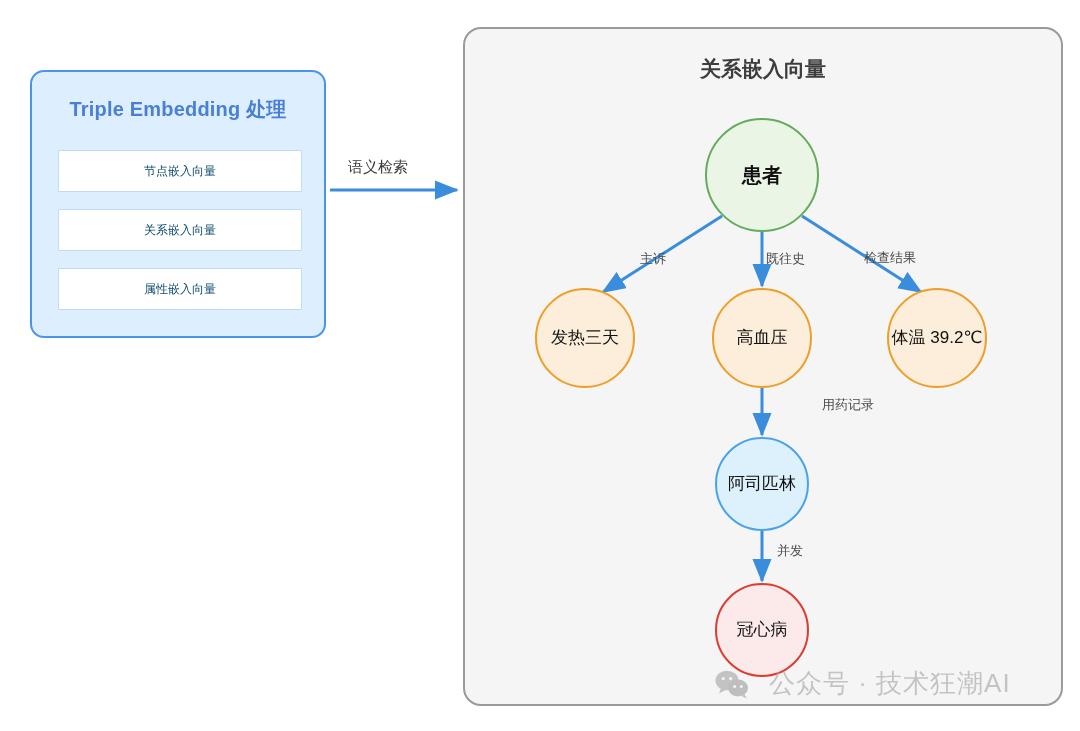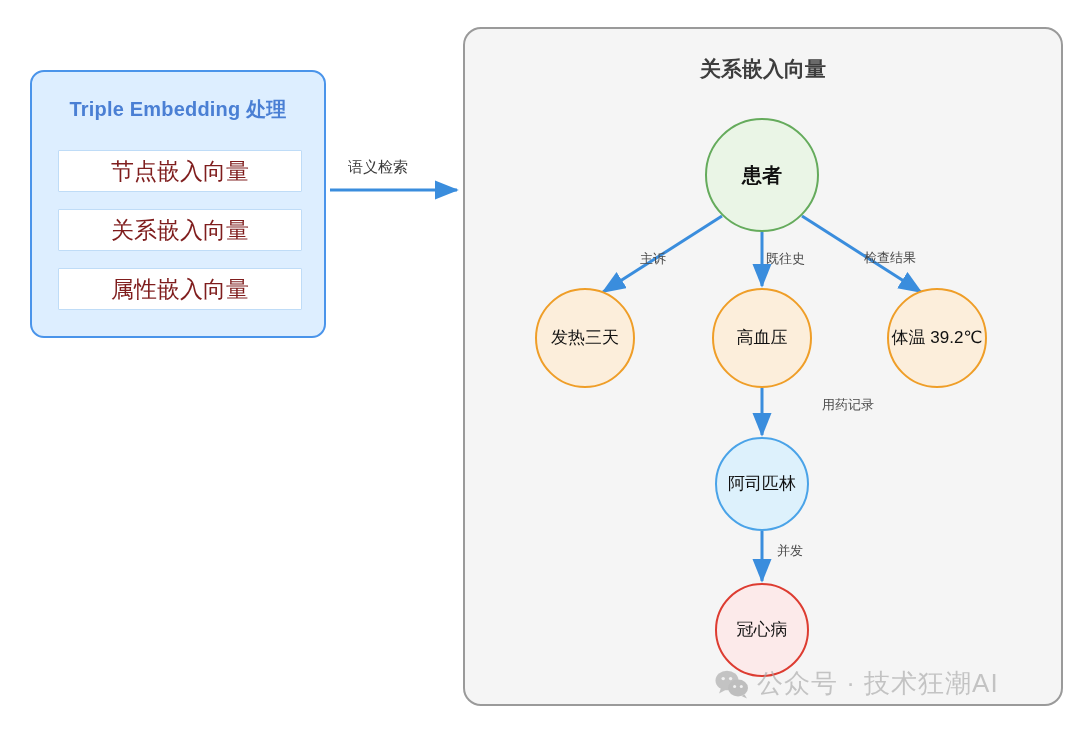--- a/index.html
+++ b/index.html
@@ -44,22 +44,22 @@
     left: 26px;
     width: 244px;
     height: 42px;
     box-sizing: border-box;
     background: #ffffff;
     border: 1.5px solid #bfdcf7;
     border-radius: 1px;
     display: flex;
     align-items: center;
     justify-content: center;
-    font-size: 23px;
-    color: #7f1d1d;
+    font-size: 12px;
+    color: #0c4a6e;
   }
   .embed-item.i0 { top: 78px; }
   .embed-item.i1 { top: 137px; }
   .embed-item.i2 { top: 196px; }
 
   
   #connector-label {
     position: absolute;
     left: 348px;
     top: 158px;
@@ -134,21 +134,21 @@
     z-index: 2;
   }
 
   
   #watermark {
     position: absolute;
     left: 715px;
     top: 666px;
     display: flex;
     align-items: center;
-    gap: 8px;
+    gap: 20px;
     z-index: 5;
     opacity: .62;
   }
   #watermark-text {
     font-size: 26px;
     color: #a6a6a6;
     letter-spacing: 1px;
     white-space: nowrap;
   }
 </style>

